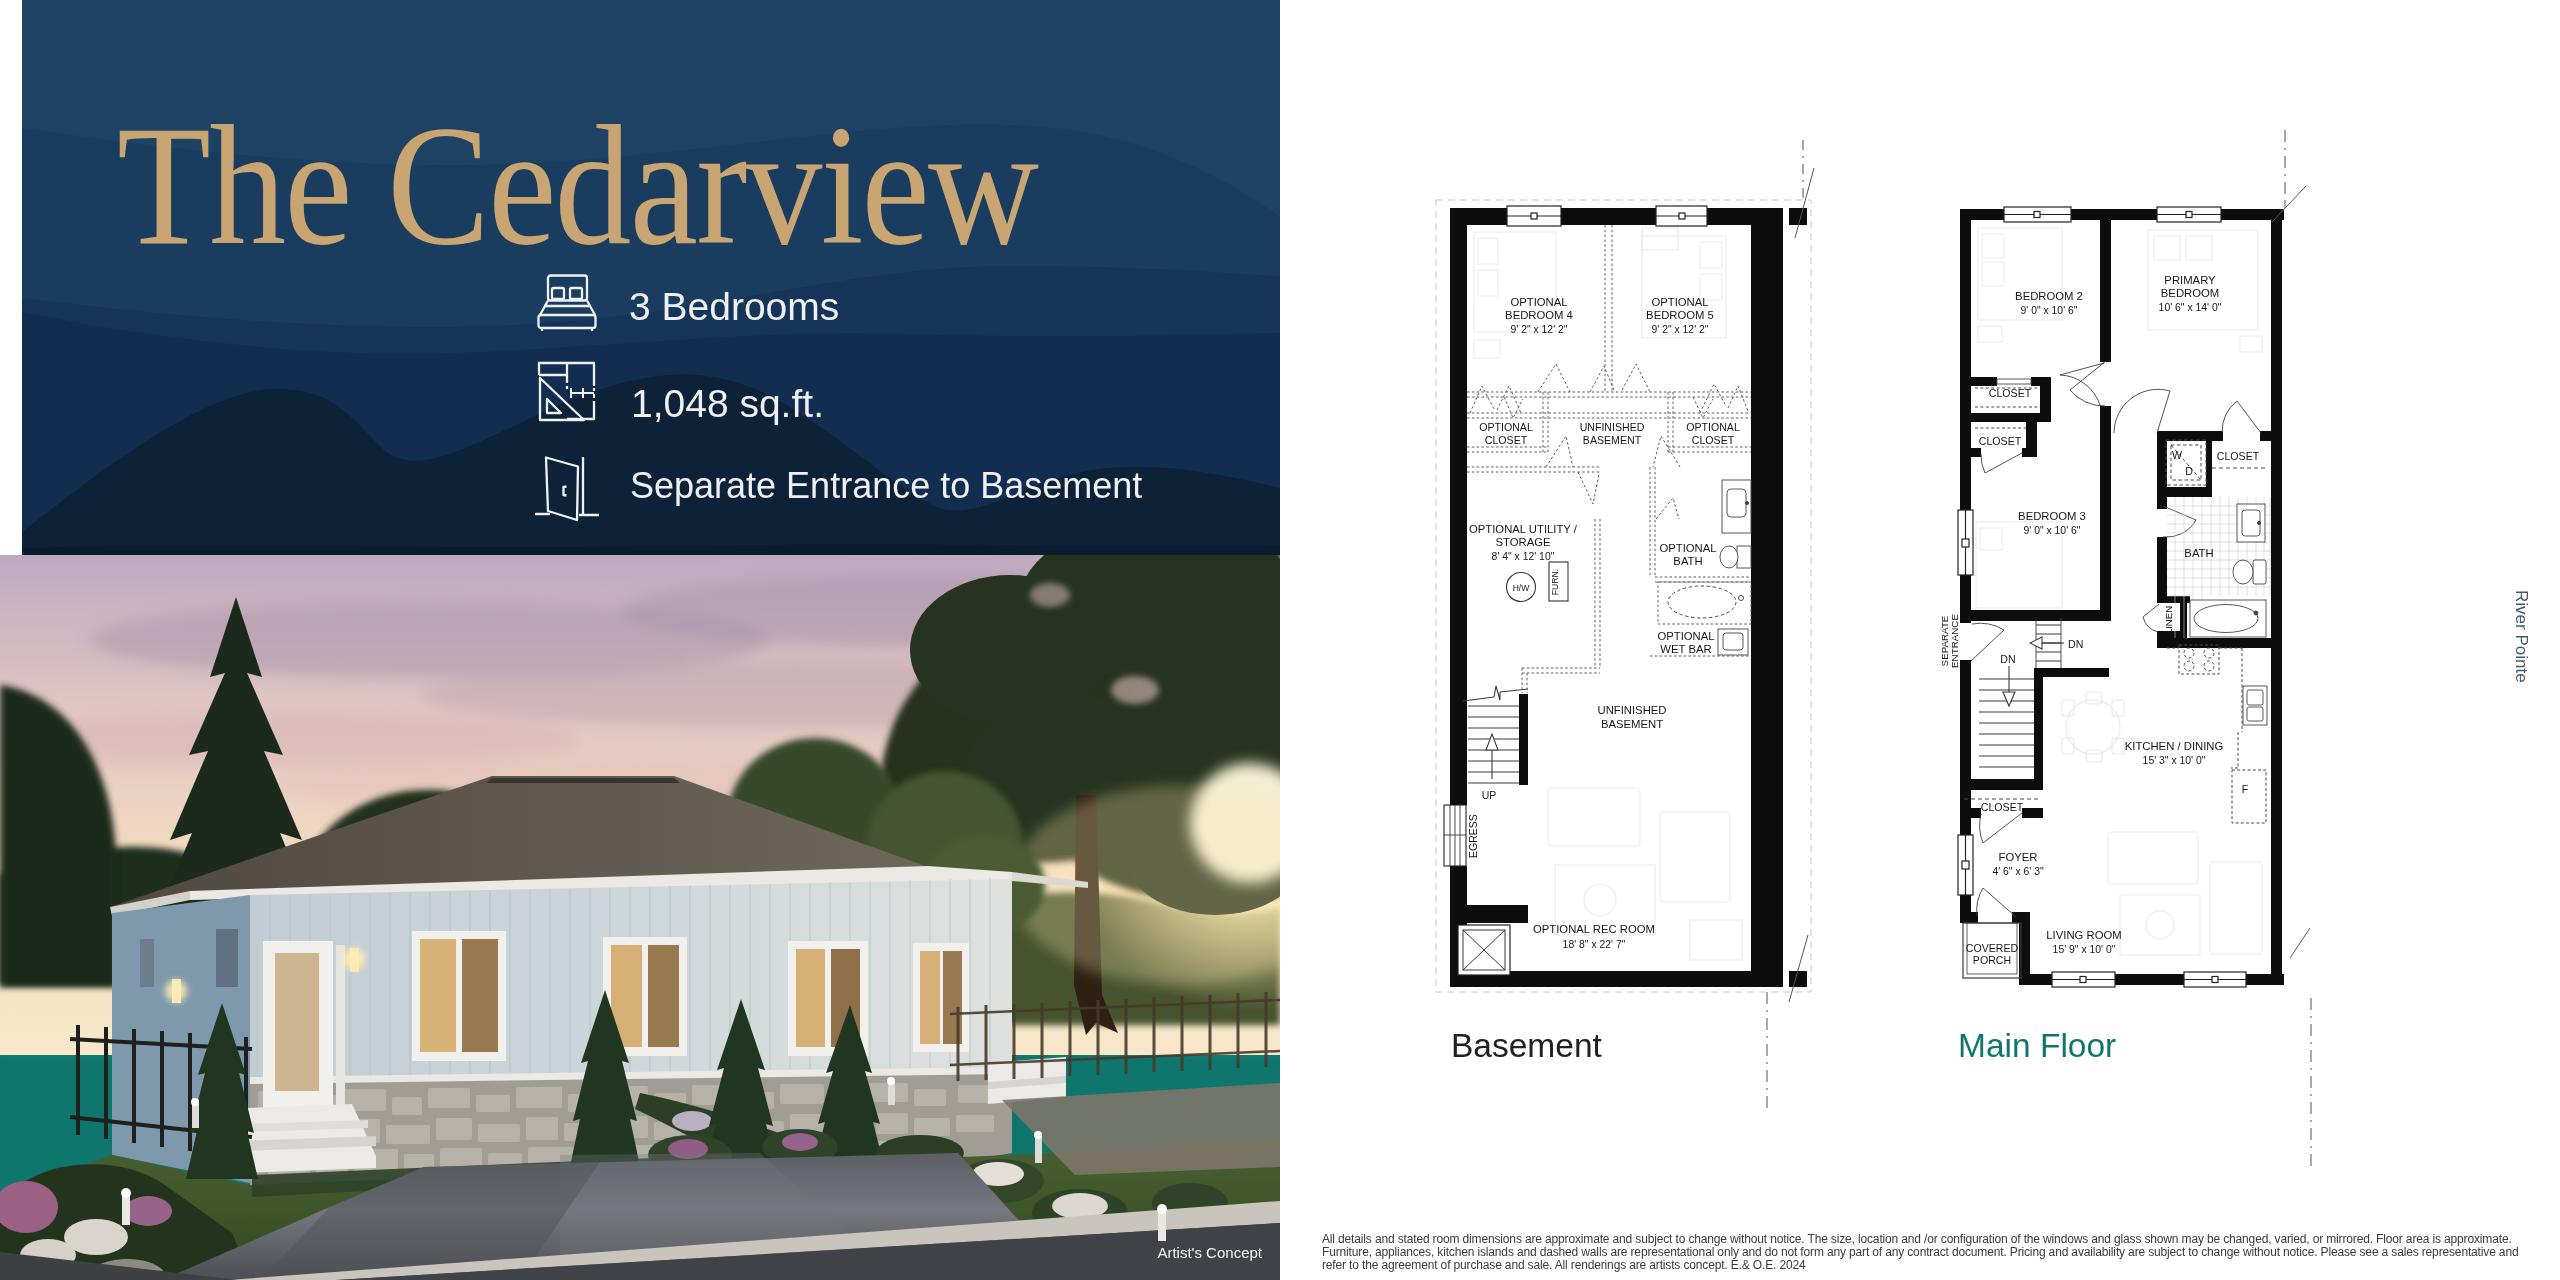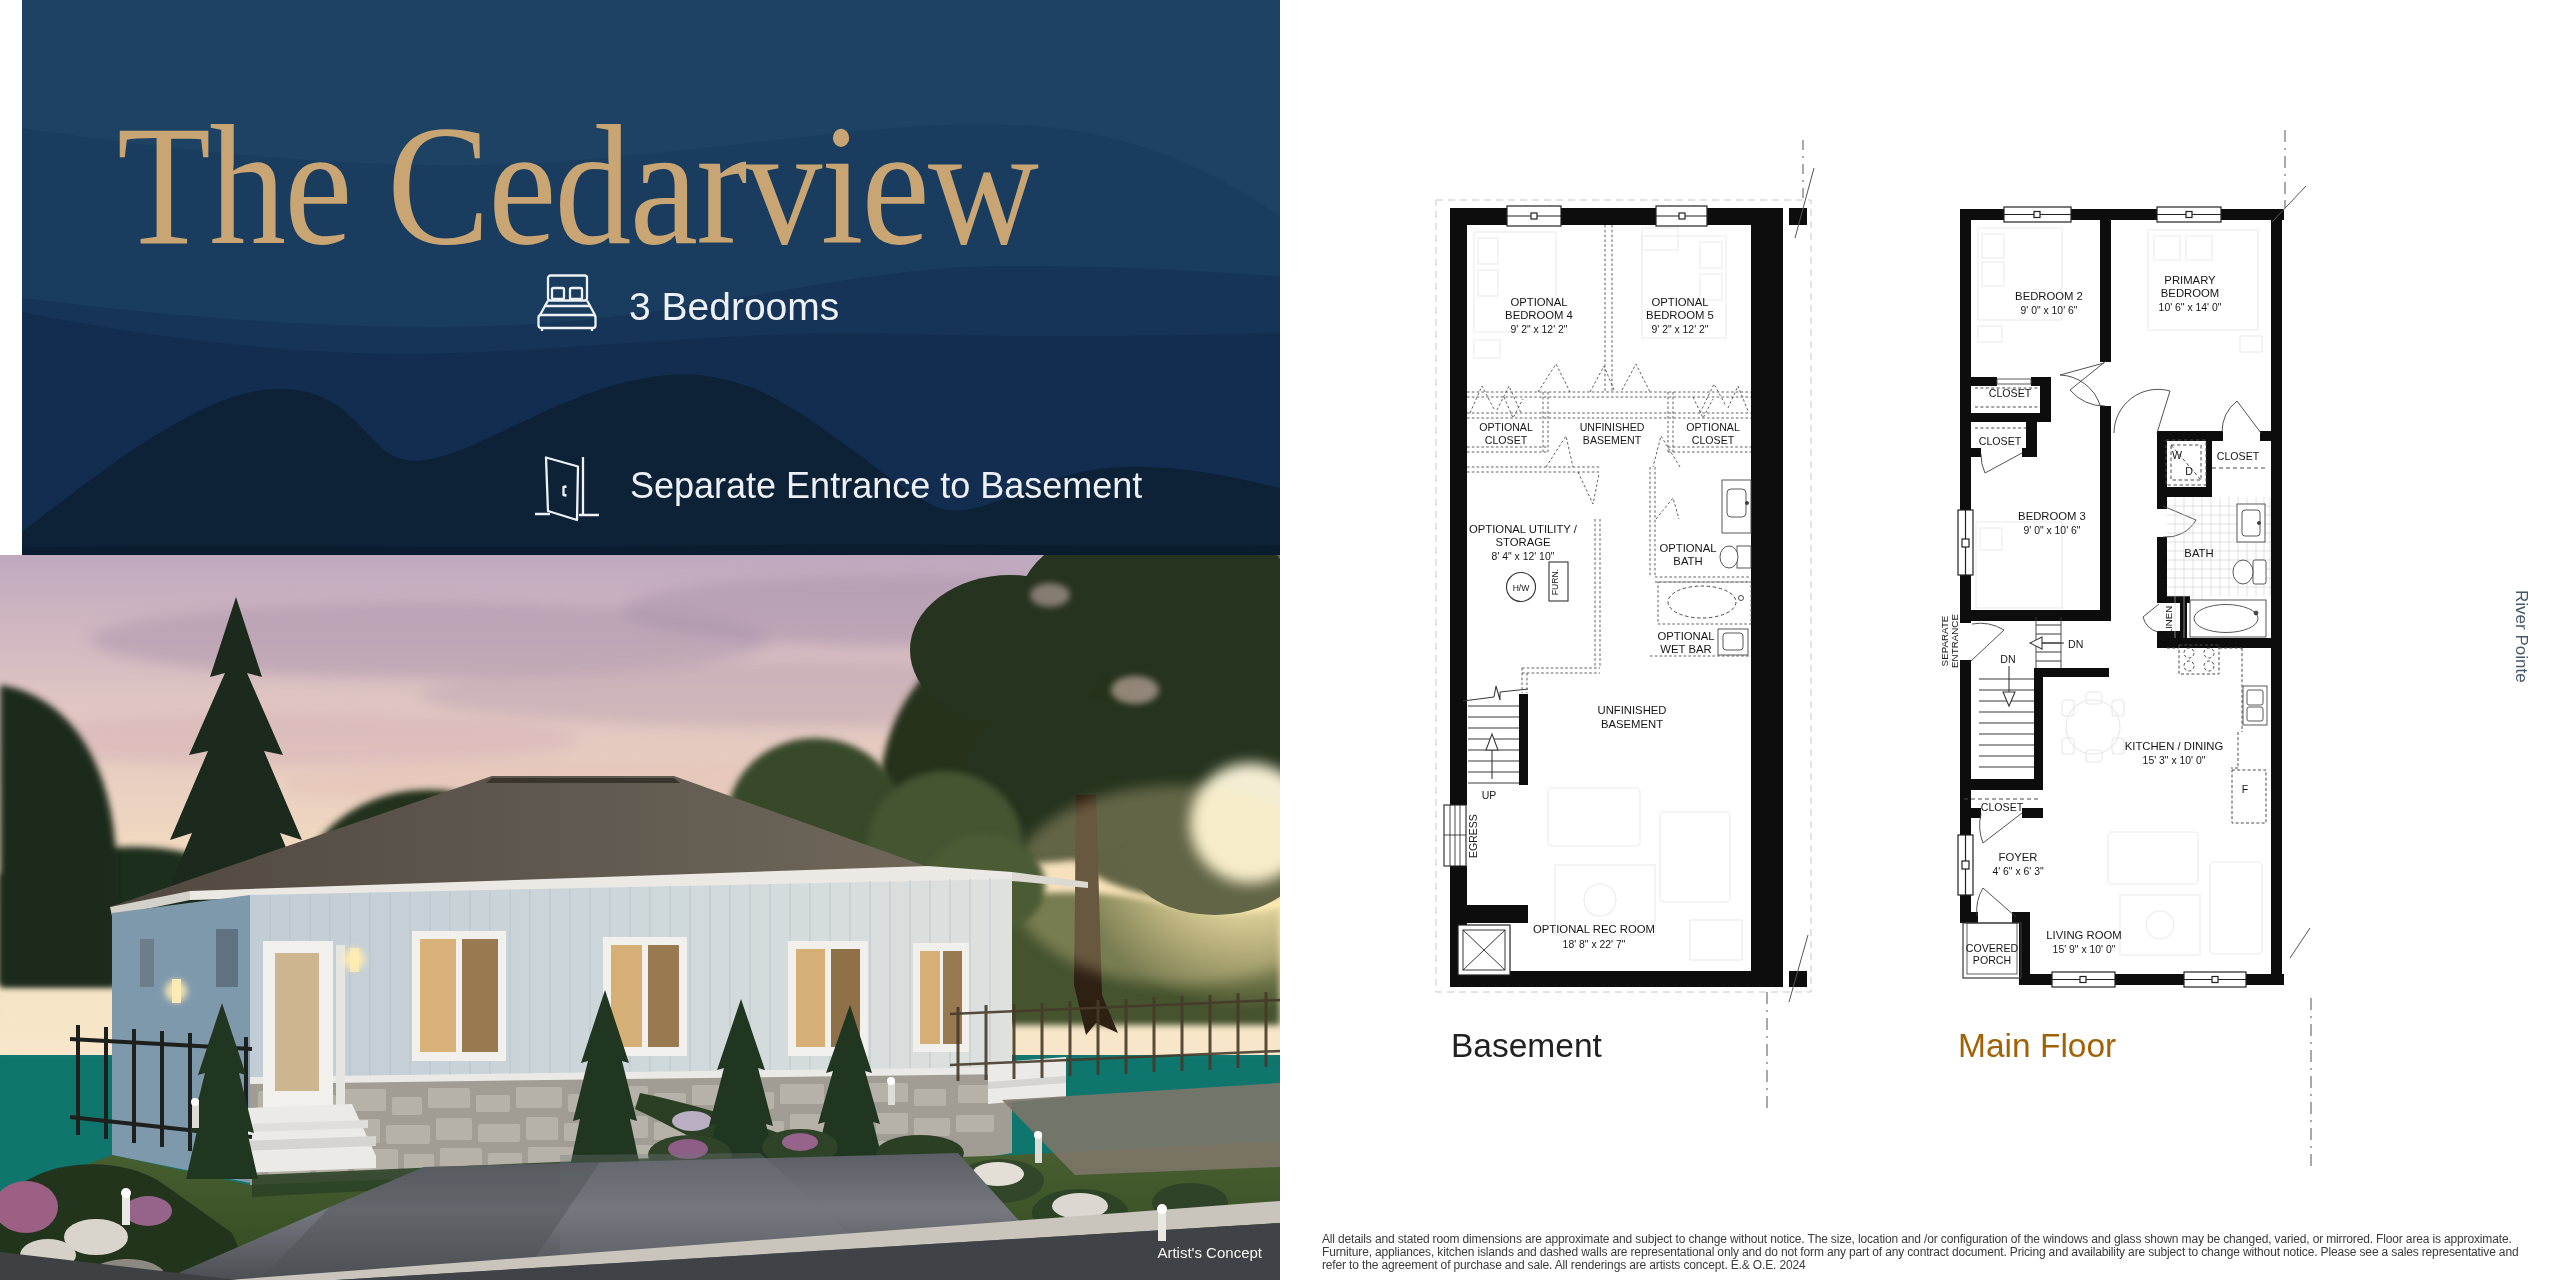--- a/index.html
+++ b/index.html
@@ -32,20 +32,35 @@
         <rect x="16" y="14" width="12" height="11" rx="1.5"></rect>
         <rect x="34" y="14" width="12" height="11" rx="1.5"></rect>
         <path d="M12,26.5 L4,41 M51,26.5 L59,41"></path>
         <path d="M8,32 L55,32"></path>
         <rect x="2.5" y="41" width="57" height="13" rx="2.5"></rect>
         <path d="M6,54 L6,57 M56,54 L56,57"></path>
       </svg>
       <span class="abs" style="left:93px;top:11px;font-size:39px;color:#edf1f5;">3 Bedrooms</span>
     </div>
 
+    <div class="abs" style="left:515px;top:361px;width:700px;height:62px;">
+
+      <svg width="60" height="61" viewBox="0 0 60 61" style="position:absolute;left:0;top:0;" fill="none" stroke="#eef2f6" stroke-width="2.3" stroke-linejoin="round">
+        <path d="M2,14 L2,2 L57,2 L57,25"></path>
+        <path d="M57,40 L57,58 L30,58"></path>
+        <path d="M2,14 L2,14"></path>
+          <path d="M57,27 L57,30 M57,33 L57,37" stroke-width="2"></path>
+        <path d="M2,14 L30,14 M30,2 L30,19"></path>
+        <path d="M30,19 L30,22 M30,25 L30,28"></path>
+        <path d="M34,32 L57,32 M34,27 L34,37 M46,27 L46,37" stroke-width="2"></path>
+        <path d="M3,17 L3,59 L47,59 Z"></path>
+        <path d="M10,38 L10,52 L24,52 Z"></path>
+      </svg>
+      <span class="abs" style="left:94px;top:21px;font-size:39px;color:#edf1f5;">1,048 sq.ft.</span>
+    </div>
 
     <div class="abs" style="left:513px;top:455px;width:770px;height:67px;">
 
       <svg width="64" height="67" viewBox="0 0 64 67" style="position:absolute;left:0;top:0;" fill="none" stroke="#eef2f6" stroke-width="2.3" stroke-linejoin="round">
         <path d="M48,2 L48,60"></path>
         <path d="M44,60 L64,60 M0,59 L15,59"></path>
         <path d="M11,2.5 L43,11.5 L42,65 L13,56 Z"></path>
         <path d="M31.5,31.5 L28.5,32 L28.5,40 L31.5,40.5"></path>
       </svg>
       <span class="abs" style="left:95px;top:10px;font-size:36px;color:#edf1f5;">Separate Entrance to Basement</span>
@@ -864,21 +879,21 @@
     <g stroke="#555" stroke-width="1" fill="none">
       <path d="M2285,130 L2285,142 M2285,148 L2285,150 M2285,156 L2285,168 M2285,174 L2285,176 M2285,182 L2285,194 M2285,200 L2285,208"></path>
       <path d="M2272,222 L2306,186"></path>
       <path d="M2311,998 L2311,1010 M2311,1016 L2311,1018 M2311,1024 L2311,1036 M2311,1042 L2311,1044 M2311,1050 L2311,1062 M2311,1068 L2311,1070 M2311,1076 L2311,1088 M2311,1094 L2311,1096 M2311,1102 L2311,1114 M2311,1120 L2311,1122 M2311,1128 L2311,1140 M2311,1146 L2311,1148 M2311,1154 L2311,1166"></path>
       <path d="M2290,958 L2310,928"></path>
     </g>
   </svg>
   </div>
 
   <div class="abs" style="left:1451px;top:1027px;font-size:33.5px;color:#212121;">Basement</div>
-  <div class="abs" style="left:1958px;top:1027px;font-size:33.5px;color:#a16207;">Main Floor</div>
+  <div class="abs" style="left:1958px;top:1027px;font-size:33.5px;color:#0f766e;">Main Floor</div>
 
   <div class="abs" style="left:2505px;top:590px;width:120px;">
     <div style="transform:rotate(90deg);transform-origin:0 0;position:absolute;left:26px;top:0;font-size:17px;color:#44586a;white-space:nowrap;">River Pointe</div>
   </div>
 
   <div class="abs" style="left:1322px;top:1202px;width:1230px;font-size:12px;letter-spacing:-0.15px;line-height:13px;color:#3a3a3a;white-space:nowrap;margin-top:31px;">
     All details and stated room dimensions are approximate and subject to change without notice. The size, location and /or configuration of the windows and glass shown may be changed, varied, or mirrored. Floor area is approximate.<br>
     Furniture, appliances, kitchen islands and dashed walls are representational only and do not form any part of any contract document. Pricing and availability are subject to change without notice. Please see a sales representative and<br>
     refer to the agreement of purchase and sale. All renderings are artists concept. E.&amp; O.E. 2024
   </div>

